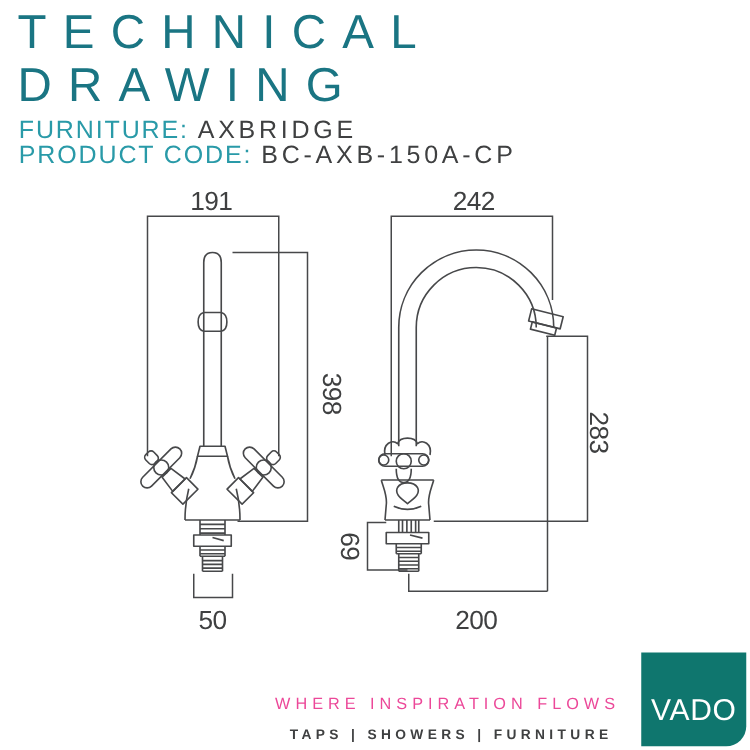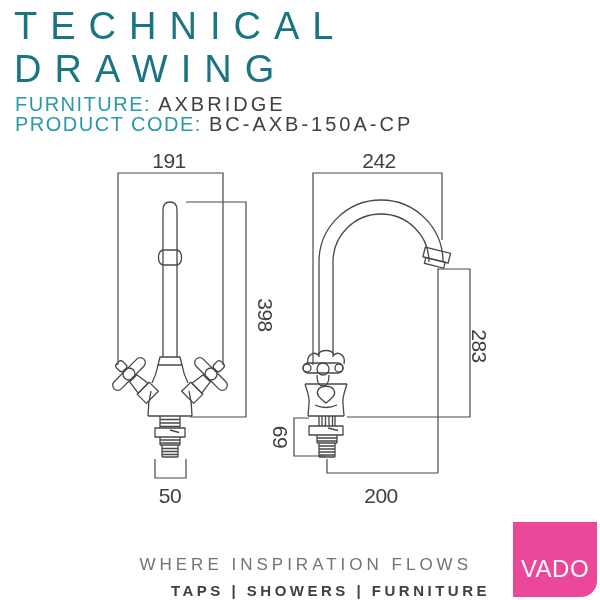--- a/index.html
+++ b/index.html
@@ -25,29 +25,29 @@
   
   svg.drawing{position:absolute;left:0;top:0;width:600px;height:600px;}
   .ln{fill:none;stroke:#47484a;stroke-width:1.3;stroke-linejoin:round;stroke-linecap:butt;}
   .dim{fill:none;stroke:#47484a;stroke-width:1.2;}
   .dimtxt{
     font-family:"Liberation Sans", sans-serif;font-size:21px;fill:#3f4041;
     text-anchor:middle;letter-spacing:-0.5px;
   }
   
   .tagline{
-    right:128px;top:555px;color:#737373;font-size:17px;font-weight:300;
+    right:104px;top:555px;color:#ec4899;font-size:13px;font-weight:300;
     letter-spacing:4px;white-space:nowrap;
   }
   .categories{
-    right:110px;top:582px;color:#3f4041;font-size:15px;font-weight:bold;
+    right:110px;top:582px;color:#3f4041;font-size:11px;font-weight:bold;
     letter-spacing:3.5px;white-space:nowrap;
   }
   .logo{
-    left:513px;top:522px;width:84px;height:75px;background:#ec4899;
+    left:513px;top:522px;width:84px;height:75px;background:#0f766e;
     border-bottom-right-radius:16px;display:flex;align-items:center;
     justify-content:center;padding-top:18px;box-sizing:border-box;
   }
   .logo-text{
     color:#ffffff;font-size:24px;font-weight:400;letter-spacing:0.5px;
   }
 </style>
 </head>
 <body>
 

